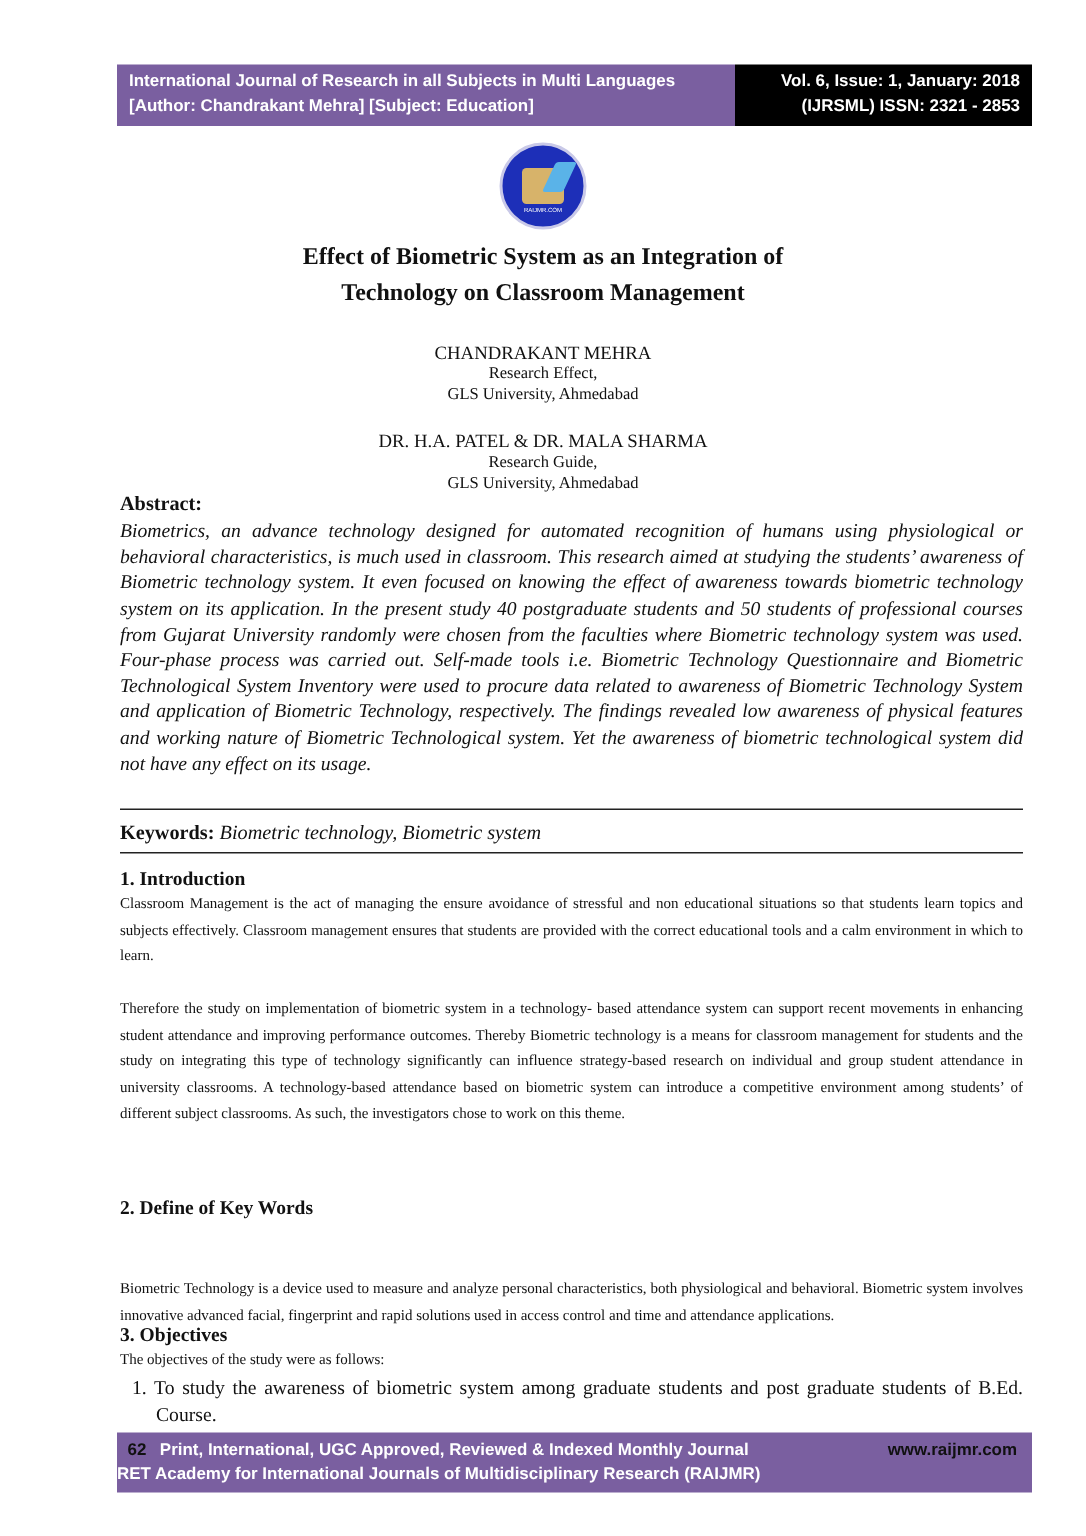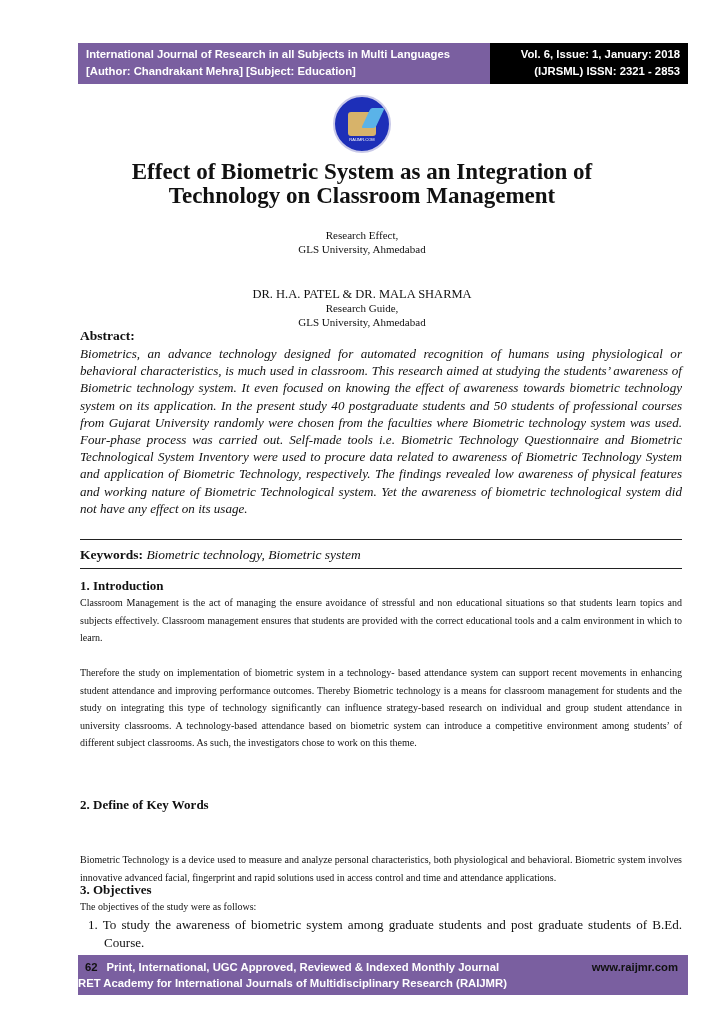--- a/index.html
+++ b/index.html
@@ -4,21 +4,21 @@
 <style>
   html, body { margin:0; padding:0; }
   body { width:724px; height:1024px; background:#ffffff; position:relative; overflow:hidden; font-family:"Liberation Serif", serif; color:#111; }
   .hdr { position:absolute; left:78px; top:43px; width:610px; height:41px; display:flex; }
   .hdr-left { background:#7a5fa0; color:#fff; flex:0 0 412px; padding:3px 0 0 8px; box-sizing:border-box; font-family:"Liberation Sans", sans-serif; font-weight:bold; font-size:11.3px; line-height:17px; }
   .hdr-right { background:#000; color:#fff; flex:1; padding:3px 8px 0 0; box-sizing:border-box; text-align:right; font-family:"Liberation Sans", sans-serif; font-weight:bold; font-size:11.3px; line-height:17px; }
   .logo { position:absolute; left:333px; top:95px; width:58px; height:58px; border-radius:50%; background:#1d2fb8; border:2px solid #c9c9e8; box-sizing:border-box; display:flex; align-items:center; justify-content:center; }
   .logo-inner { width:28px; height:24px; background:#d7b36a; border-radius:3px; position:relative; }
   .logo-inner::after { content:""; position:absolute; right:-4px; top:-4px; width:14px; height:20px; background:#5ab3e8; transform:skewX(-25deg); border-radius:2px; }
   .logo-text { position:absolute; bottom:9px; left:0; right:0; text-align:center; color:#fff; font-family:"Liberation Sans", sans-serif; font-size:4px; }
-  .title { position:absolute; left:0; right:0; top:160px; text-align:center; font-weight:bold; font-size:23px; line-height:24px; }
+  .title { position:absolute; left:0; right:0; top:160px; text-align:center; font-weight:bold; font-size:16px; line-height:24px; }
   .author-block { position:absolute; left:0; right:0; text-align:center; font-size:11px; line-height:14px; }
   .author-name { font-size:12.5px; }
   .abstract-head { position:absolute; left:80px; top:328px; font-weight:bold; font-size:13.5px; }
   .abstract { position:absolute; left:80px; top:345px; width:602px; font-style:italic; font-size:13.1px; line-height:17.2px; text-align:justify; }
   .rule { position:absolute; left:80px; width:602px; height:0; border-top:1.5px solid #222; }
   .kw { position:absolute; left:80px; top:547px; font-size:13.5px; }
   .kw b { font-weight:bold; }
   .kw i { font-style:italic; }
   .sec-head { position:absolute; left:80px; font-weight:bold; font-size:13px; }
   .para { position:absolute; left:80px; width:602px; font-size:10px; line-height:17.6px; text-align:justify; }
@@ -48,20 +48,21 @@
   <div class="logo-inner"></div>
   <div class="logo-text">RAIJMR.COM</div>
 </div>
 
 <div class="title">
   <div>Effect of Biometric System as an Integration of</div>
   <div>Technology on Classroom Management</div>
 </div>
 
 <div class="author-block" style="top:228px;">
+  <div class="author-name">CHANDRAKANT MEHRA</div>
   <div>Research Effect,</div>
   <div>GLS University, Ahmedabad</div>
 </div>
 
 <div class="author-block" style="top:287px;">
   <div class="author-name">DR. H.A. PATEL &amp; DR. MALA SHARMA</div>
   <div>Research Guide,</div>
   <div>GLS University, Ahmedabad</div>
 </div>
 

